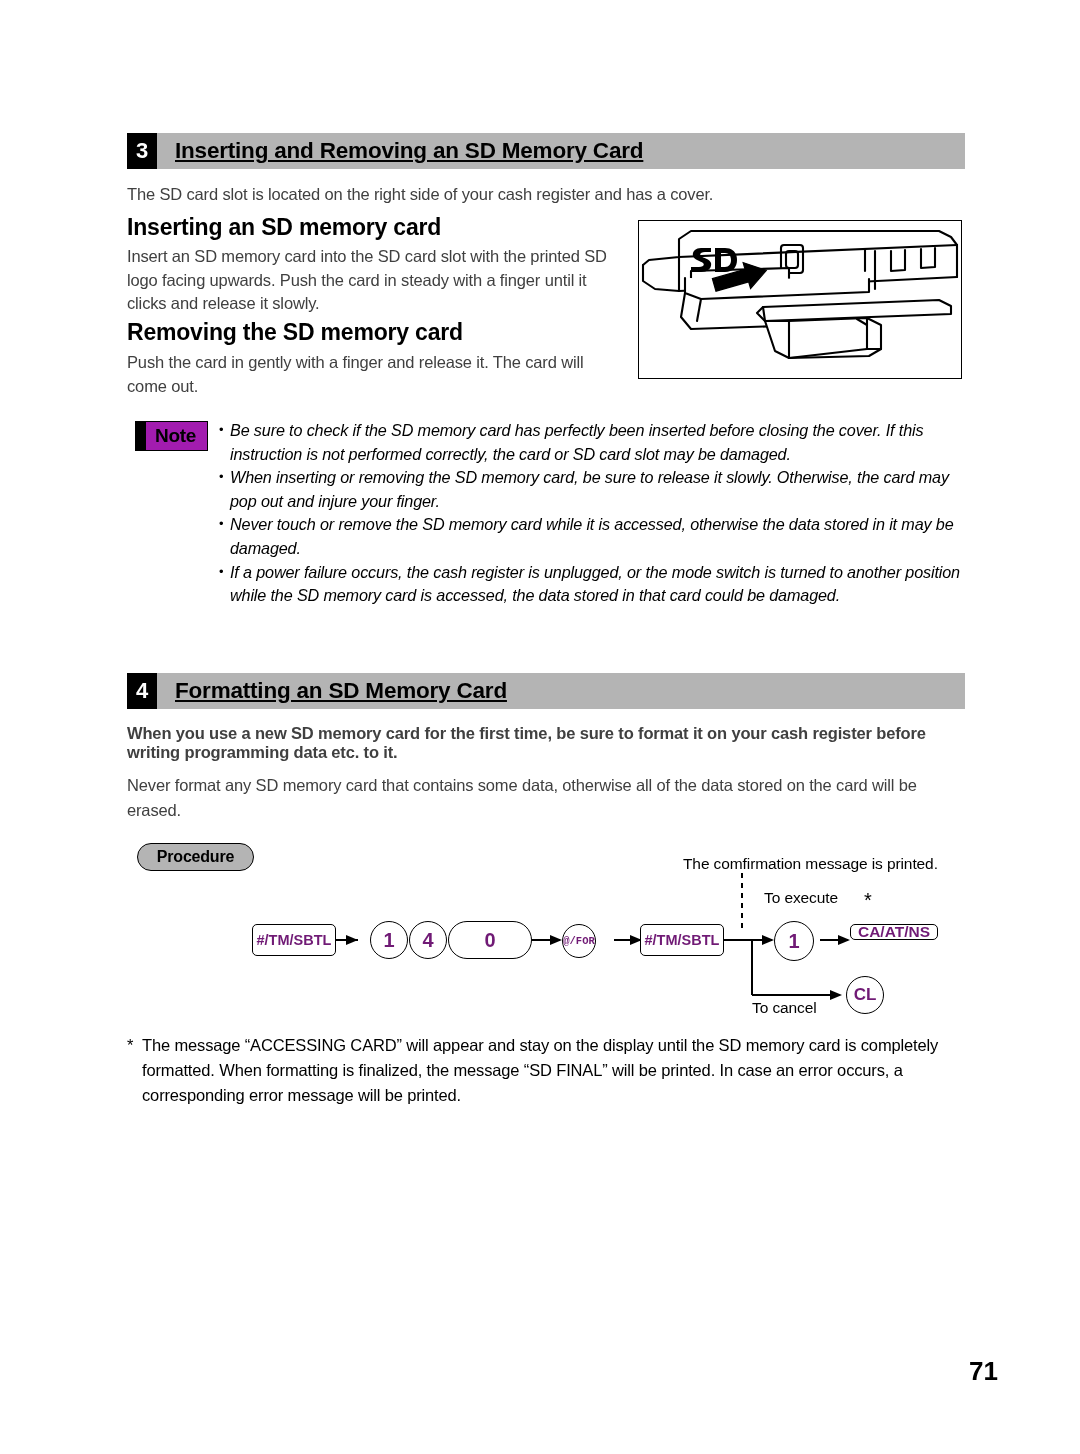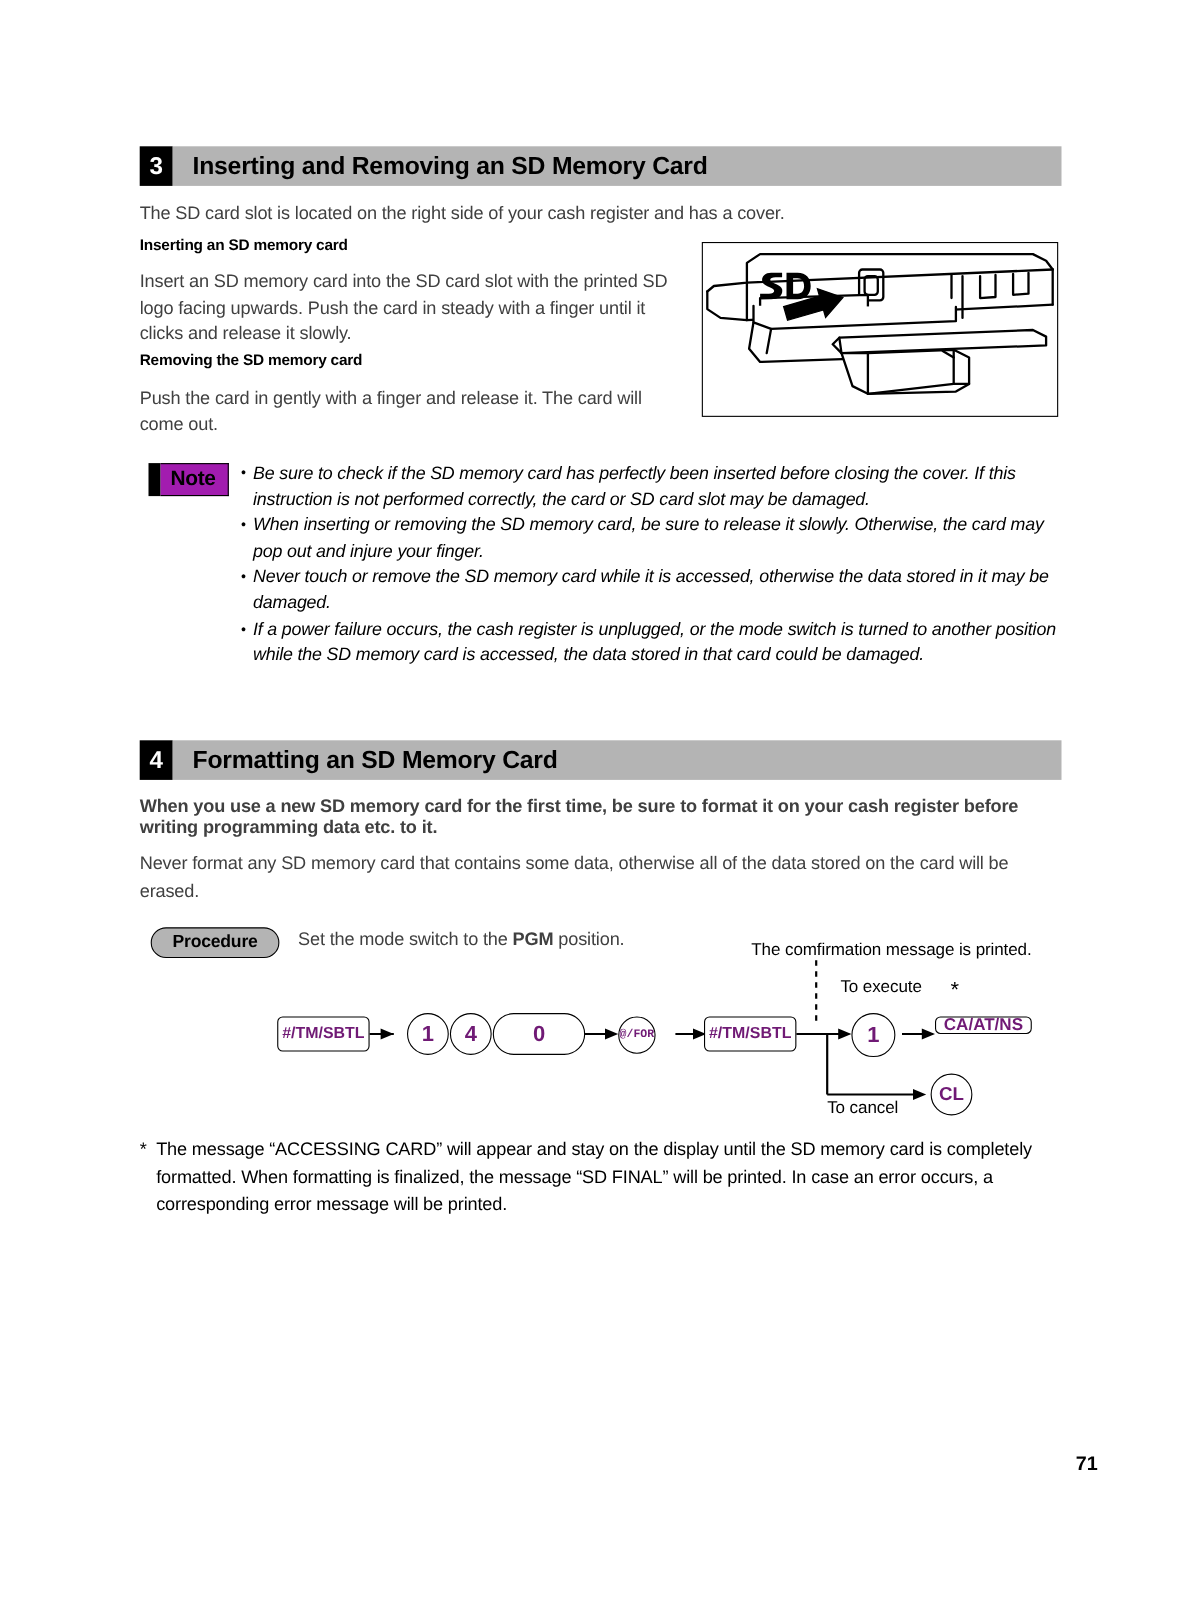--- a/index.html
+++ b/index.html
@@ -42,39 +42,40 @@
     justify-content: center;
     flex: 0 0 auto;
     letter-spacing: 0;
   }
   .section-bar {
     flex: 1 1 auto;
     background: #b4b4b4;
     display: flex;
     align-items: center;
     padding-left: 18px;
+    text-decoration: underline;
   }
   .section-title {
     font-size: 22.5px;
     font-weight: bold;
     color: #000000;
     letter-spacing: -0.2px;
   }
 
   
   .body-text {
     position: absolute;
     font-size: 16.5px;
     line-height: 23.5px;
     color: #404040;
     letter-spacing: -0.15px;
   }
   .sub-head {
     position: absolute;
-    font-size: 14px;
+    font-size: 23px;
     font-weight: bold;
     letter-spacing: -0.2px;
   }
   .bold-text {
     font-weight: bold;
   }
 
   
   .illus-box {
     position: absolute;
@@ -199,22 +200,22 @@
     top: 0;
   }
   .footnote .fn-body {
     padding-left: 15px;
   }
 
   
   .page-num {
     position: absolute;
     right: 82px;
-    top: 1320px;
-    font-size: 18px;
+    top: 1356px;
+    font-size: 26px;
     font-weight: bold;
   }
 </style>
 </head>
 <body>
 
 <div class="page">
 
   <div class="section-header" style="top:133px;">
     <div class="section-num">3</div>
@@ -300,23 +301,20 @@
       <span class="section-title">Formatting an SD Memory Card</span>
     </div>
   </div>
 
   <div class="body-text bold-text" style="left:127px; top:724px; width:842px; line-height:19px;">When you use a new SD memory card for the first time, be sure to format it on your cash register before writing programming data etc. to it.</div>
 
   <div class="body-text" style="left:127px; top:773px; width:842px; line-height:25px;">Never format any SD memory card that contains some data, otherwise all of the data stored on the card will be erased.</div>
 
   <div class="proc-pill">Procedure</div>
 
-  <div class="body-text" style="left:271px; top:843px; width:500px;">
-    <span>Set the mode switch to the </span><span class="bold-text">PGM</span><span> position.</span>
-  </div>
 
   <div class="flow">
     <svg width="1080" height="170" xmlns="http://www.w3.org/2000/svg">
       <g stroke="#000" fill="none" stroke-width="2">
 
         <line x1="336" y1="85" x2="358" y2="85"></line>
 
         <line x1="530" y1="85" x2="560" y2="85"></line>
 
         <line x1="614" y1="85" x2="640" y2="85"></line>

